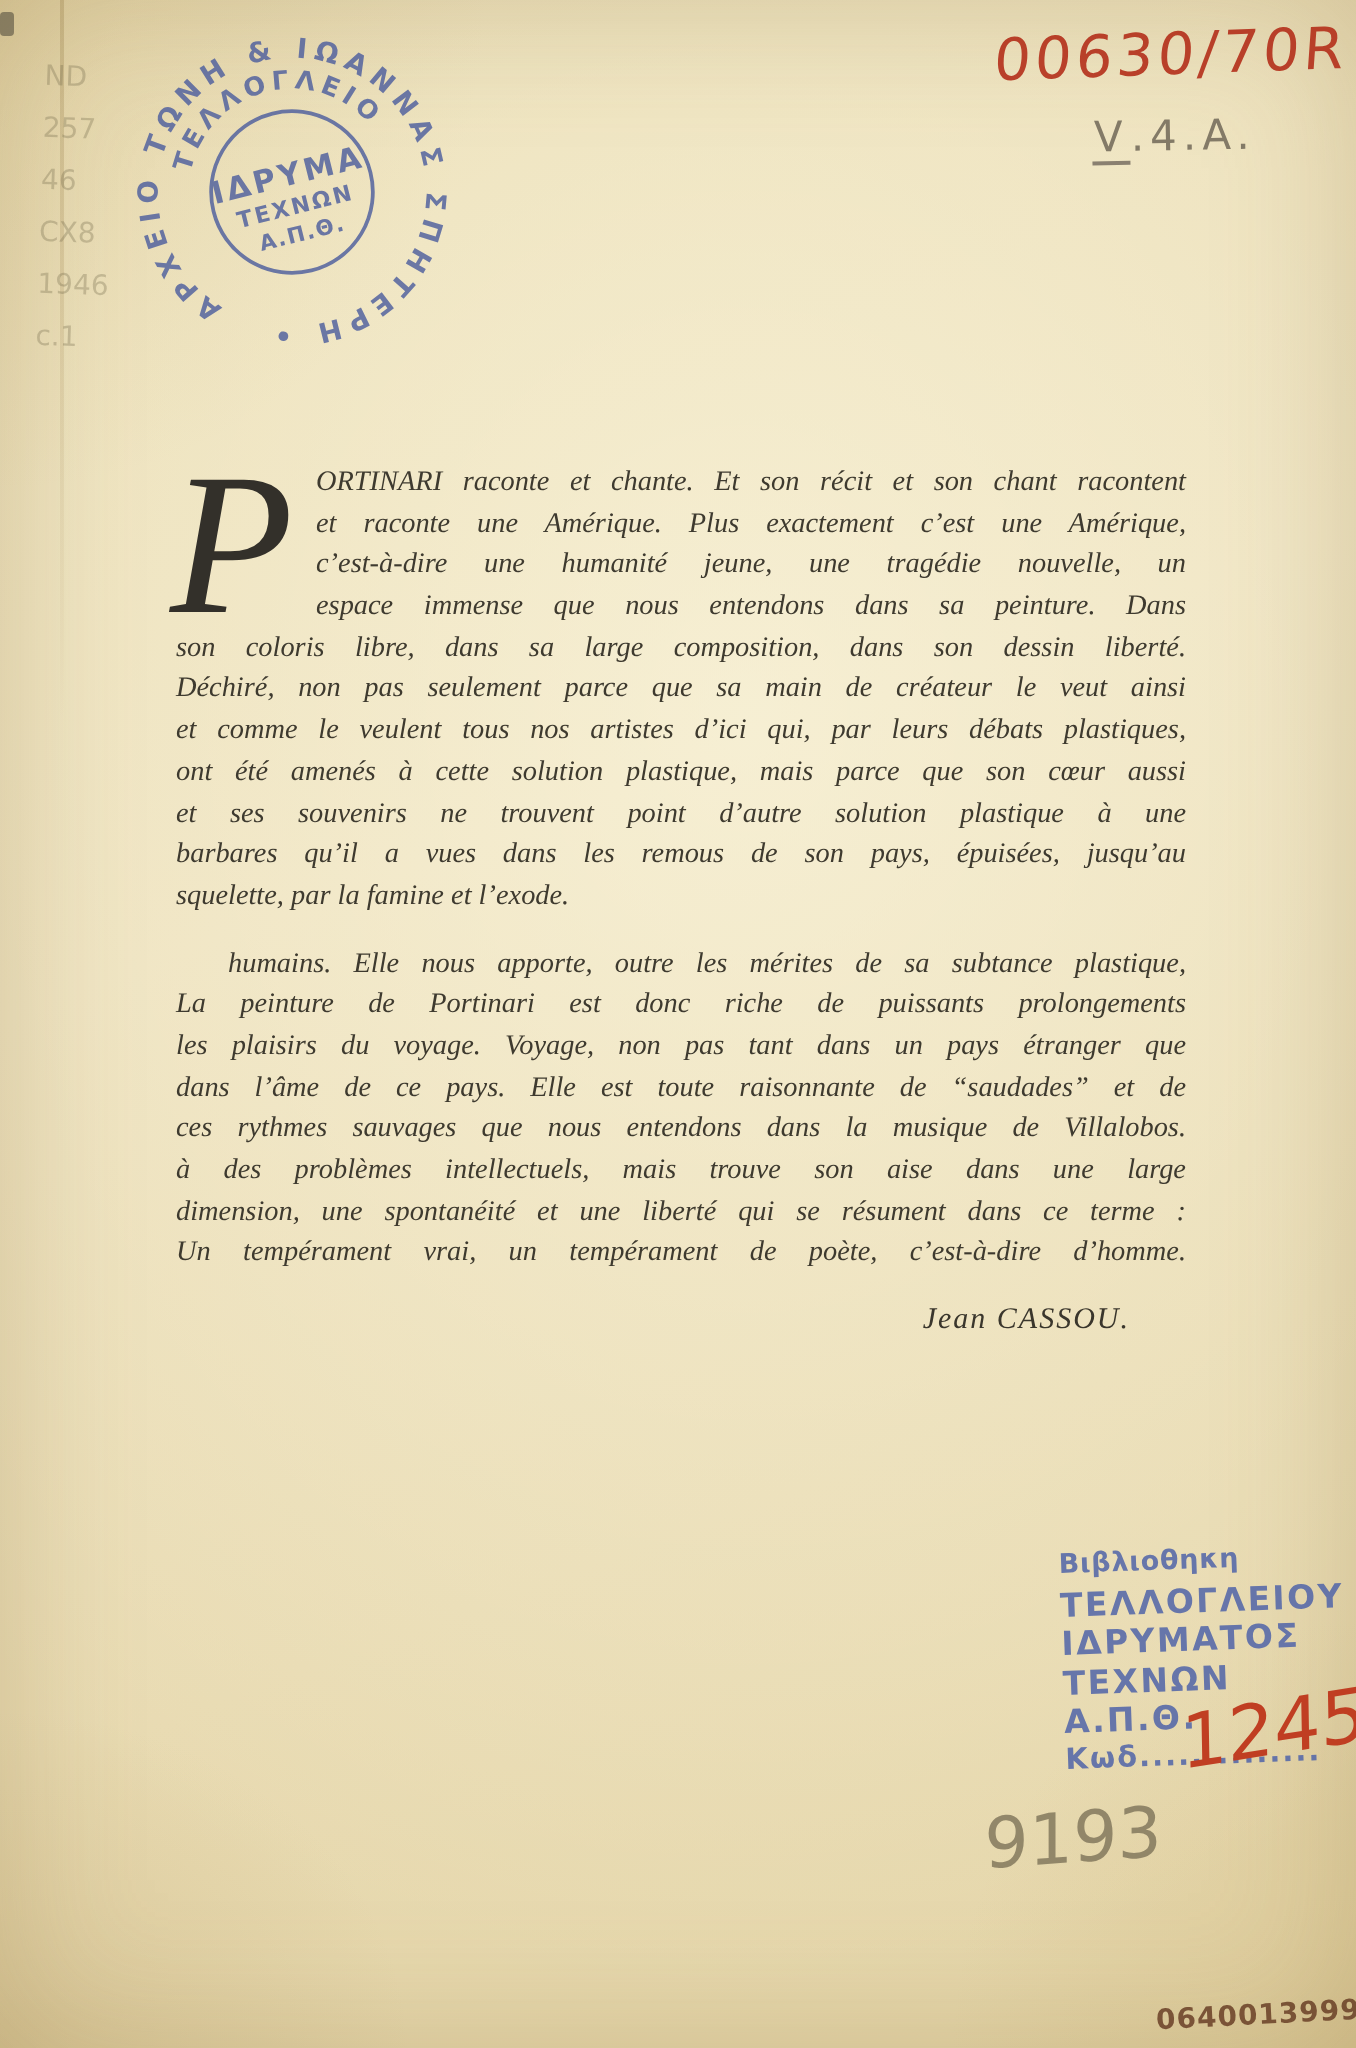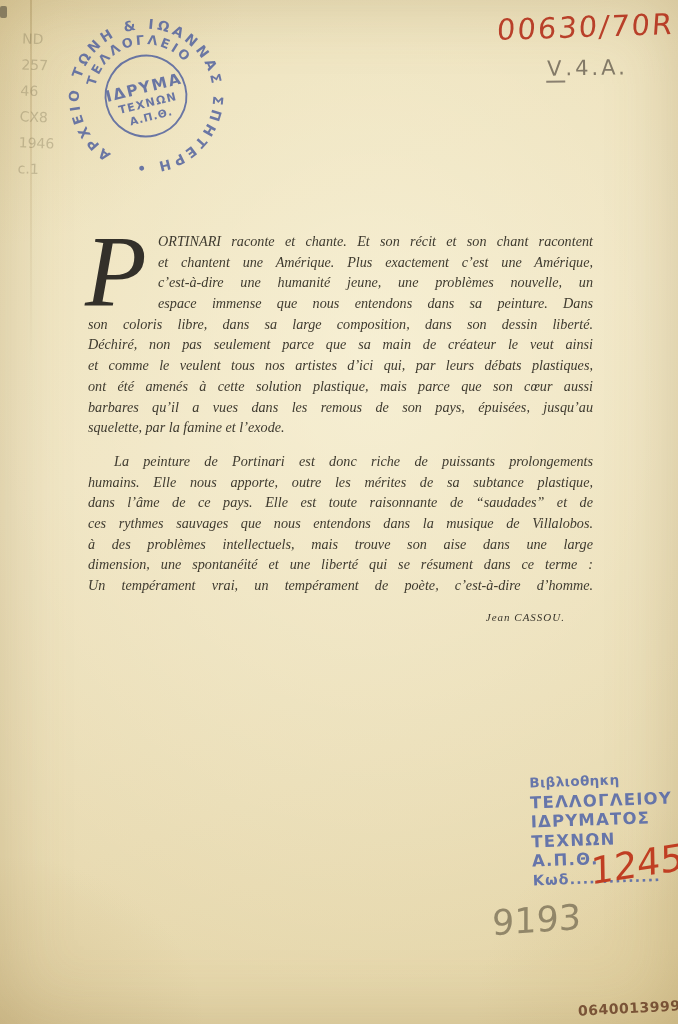--- a/index.html
+++ b/index.html
@@ -43,21 +43,21 @@
   .doc{position:absolute;left:88px;top:231px;width:505px;color:#3e3a2f;
     font-style:italic;font-size:14.2px;}
   .tlines > div{height:20.7px;line-height:20.7px;text-align:justify;text-align-last:justify;}
   .p1{position:relative;}
   .p1 .tlines > div:nth-child(-n+4){margin-left:70px;}
   .p1 .tlines > div:last-child{text-align-last:left;}
   .dropcap{position:absolute;left:-3px;top:-9px;font-size:101px;line-height:1;
     font-style:italic;color:#33302a;}
   .p2{margin-top:13px;}
   .p2 .tlines > div:first-child{text-indent:26px;}
-  .sig{margin-top:15px;text-align:right;padding-right:28px;font-size:11px;
+  .sig{margin-top:15px;text-align:right;padding-right:28px;font-size:15px;
     letter-spacing:1px;color:#3a362c;}
 
   
   .lib-stamp{position:absolute;left:531px;top:771px;color:#5568a9;
     font-family:"DejaVu Sans",sans-serif;transform:rotate(-2deg);opacity:.88;}
   .lib-stamp .tlines2 > div{font-size:16.5px;font-weight:bold;letter-spacing:1.2px;line-height:19.5px;height:auto;text-align:left;}
   .lib-stamp .tlines2 > div:first-child{font-size:13.5px;letter-spacing:.4px;}
   .lib-code{font-size:14.5px;font-weight:bold;letter-spacing:1px;line-height:19px;}
 
   .code-red{position:absolute;left:590px;top:843px;font-size:37px;color:#c03e22;
@@ -107,35 +107,37 @@
   <div class="ref-red">00630/70R</div>
   <div class="class-pencil">
     <span class="rv">V</span><span>.4.A.</span>
   </div>
 
   <div class="doc">
     <div class="p1">
       <span class="dropcap">P</span>
       <div class="tlines">
           <div>ORTINARI raconte et chante. Et son récit et son chant racontent</div>
-          <div>et chantent une Amérique. Plus exactement c’est une Amérique,</div>
-          <div>c’est-à-dire une humanité jeune, une problèmes nouvelle, un</div>
+          <div>et raconte une Amérique. Plus exactement c’est une Amérique,</div>
+          <div>c’est-à-dire une humanité jeune, une tragédie nouvelle, un</div>
           <div>espace immense que nous entendons dans sa peinture. Dans</div>
           <div>son coloris libre, dans sa large composition, dans son dessin liberté.</div>
           <div>Déchiré, non pas seulement parce que sa main de créateur le veut ainsi</div>
           <div>et comme le veulent tous nos artistes d’ici qui, par leurs débats plastiques,</div>
           <div>ont été amenés à cette solution plastique, mais parce que son cœur aussi</div>
+          <div>et ses souvenirs ne trouvent point d’autre solution plastique à une</div>
           <div>barbares qu’il a vues dans les remous de son pays, épuisées, jusqu’au</div>
           <div>squelette, par la famine et l’exode.</div>
         </div>
     </div>
     <div class="p2">
       <div class="tlines">
+          <div>humains. Elle nous apporte, outre les mérites de sa subtance plastique,</div>
           <div>La peinture de Portinari est donc riche de puissants prolongements</div>
-          <div>humains. Elle nous apporte, outre les mérites de sa subtance plastique,</div>
+          <div>les plaisirs du voyage. Voyage, non pas tant dans un pays étranger que</div>
           <div>dans l’âme de ce pays. Elle est toute raisonnante de “saudades” et de</div>
           <div>ces rythmes sauvages que nous entendons dans la musique de Villalobos.</div>
           <div>à des problèmes intellectuels, mais trouve son aise dans une large</div>
           <div>dimension, une spontanéité et une liberté qui se résument dans ce terme :</div>
           <div>Un tempérament vrai, un tempérament de poète, c’est-à-dire d’homme.</div>
         </div>
     </div>
     <div class="sig">Jean  CASSOU.</div>
   </div>
 

